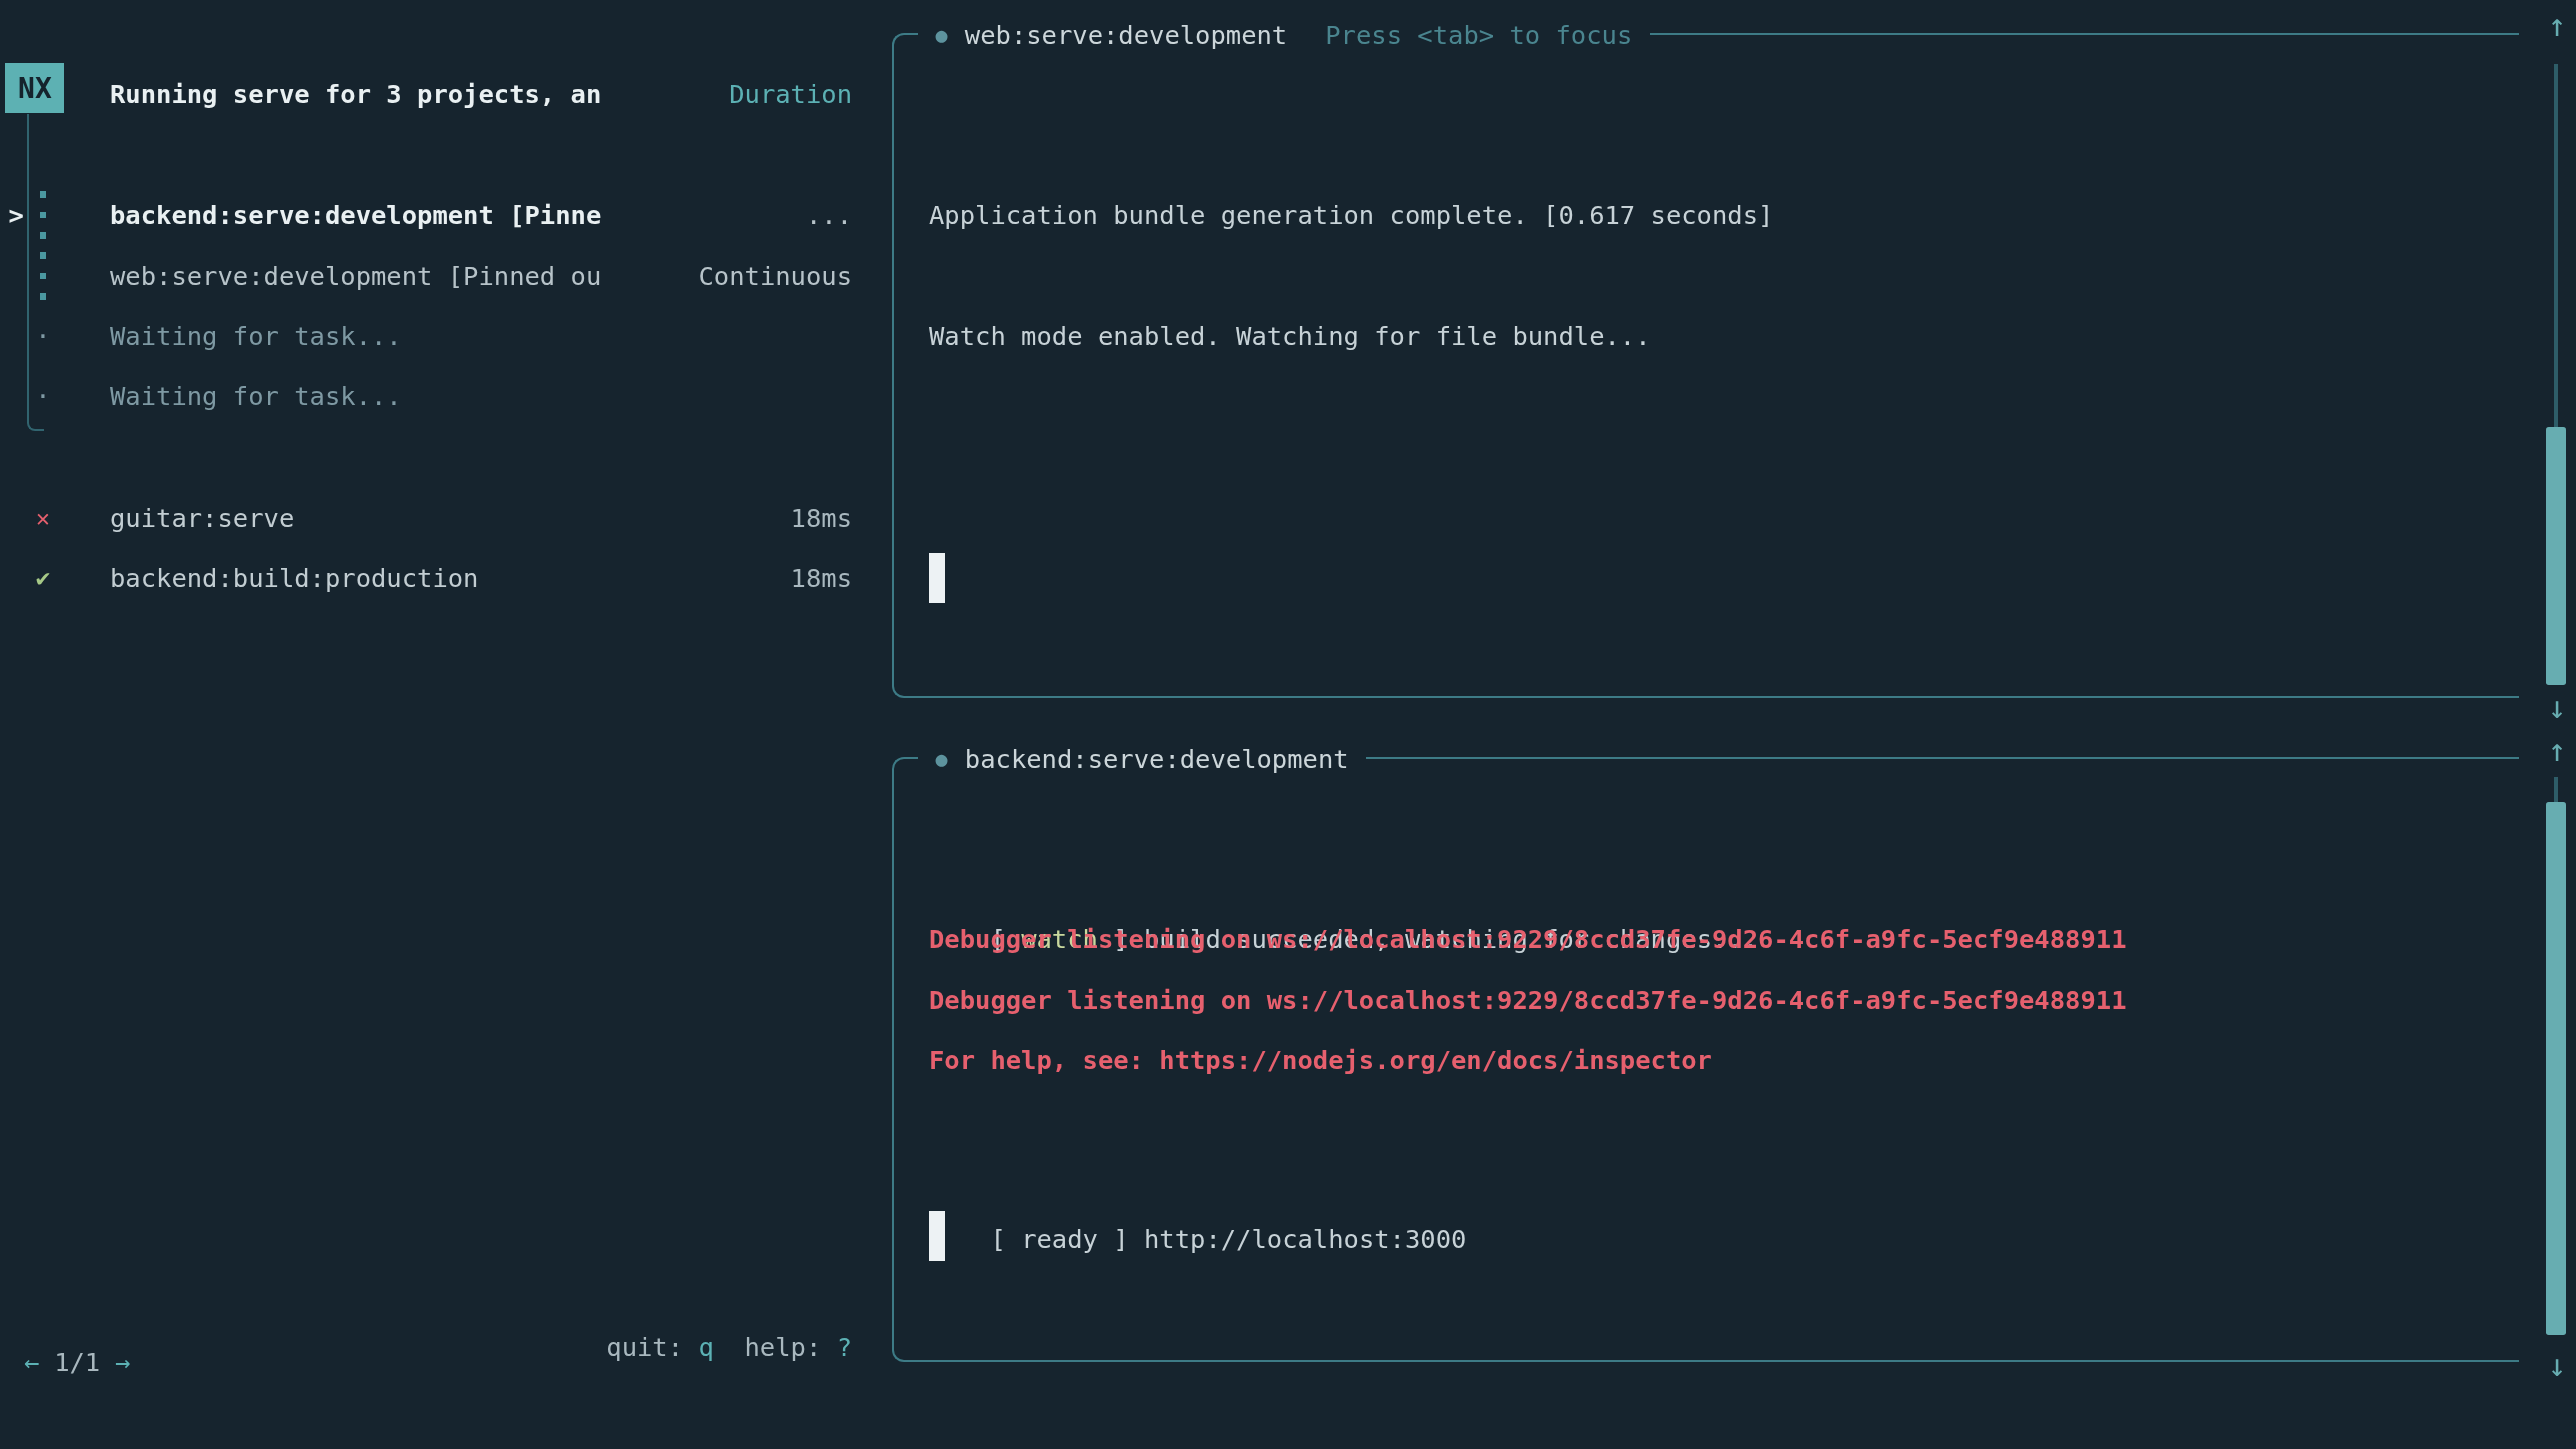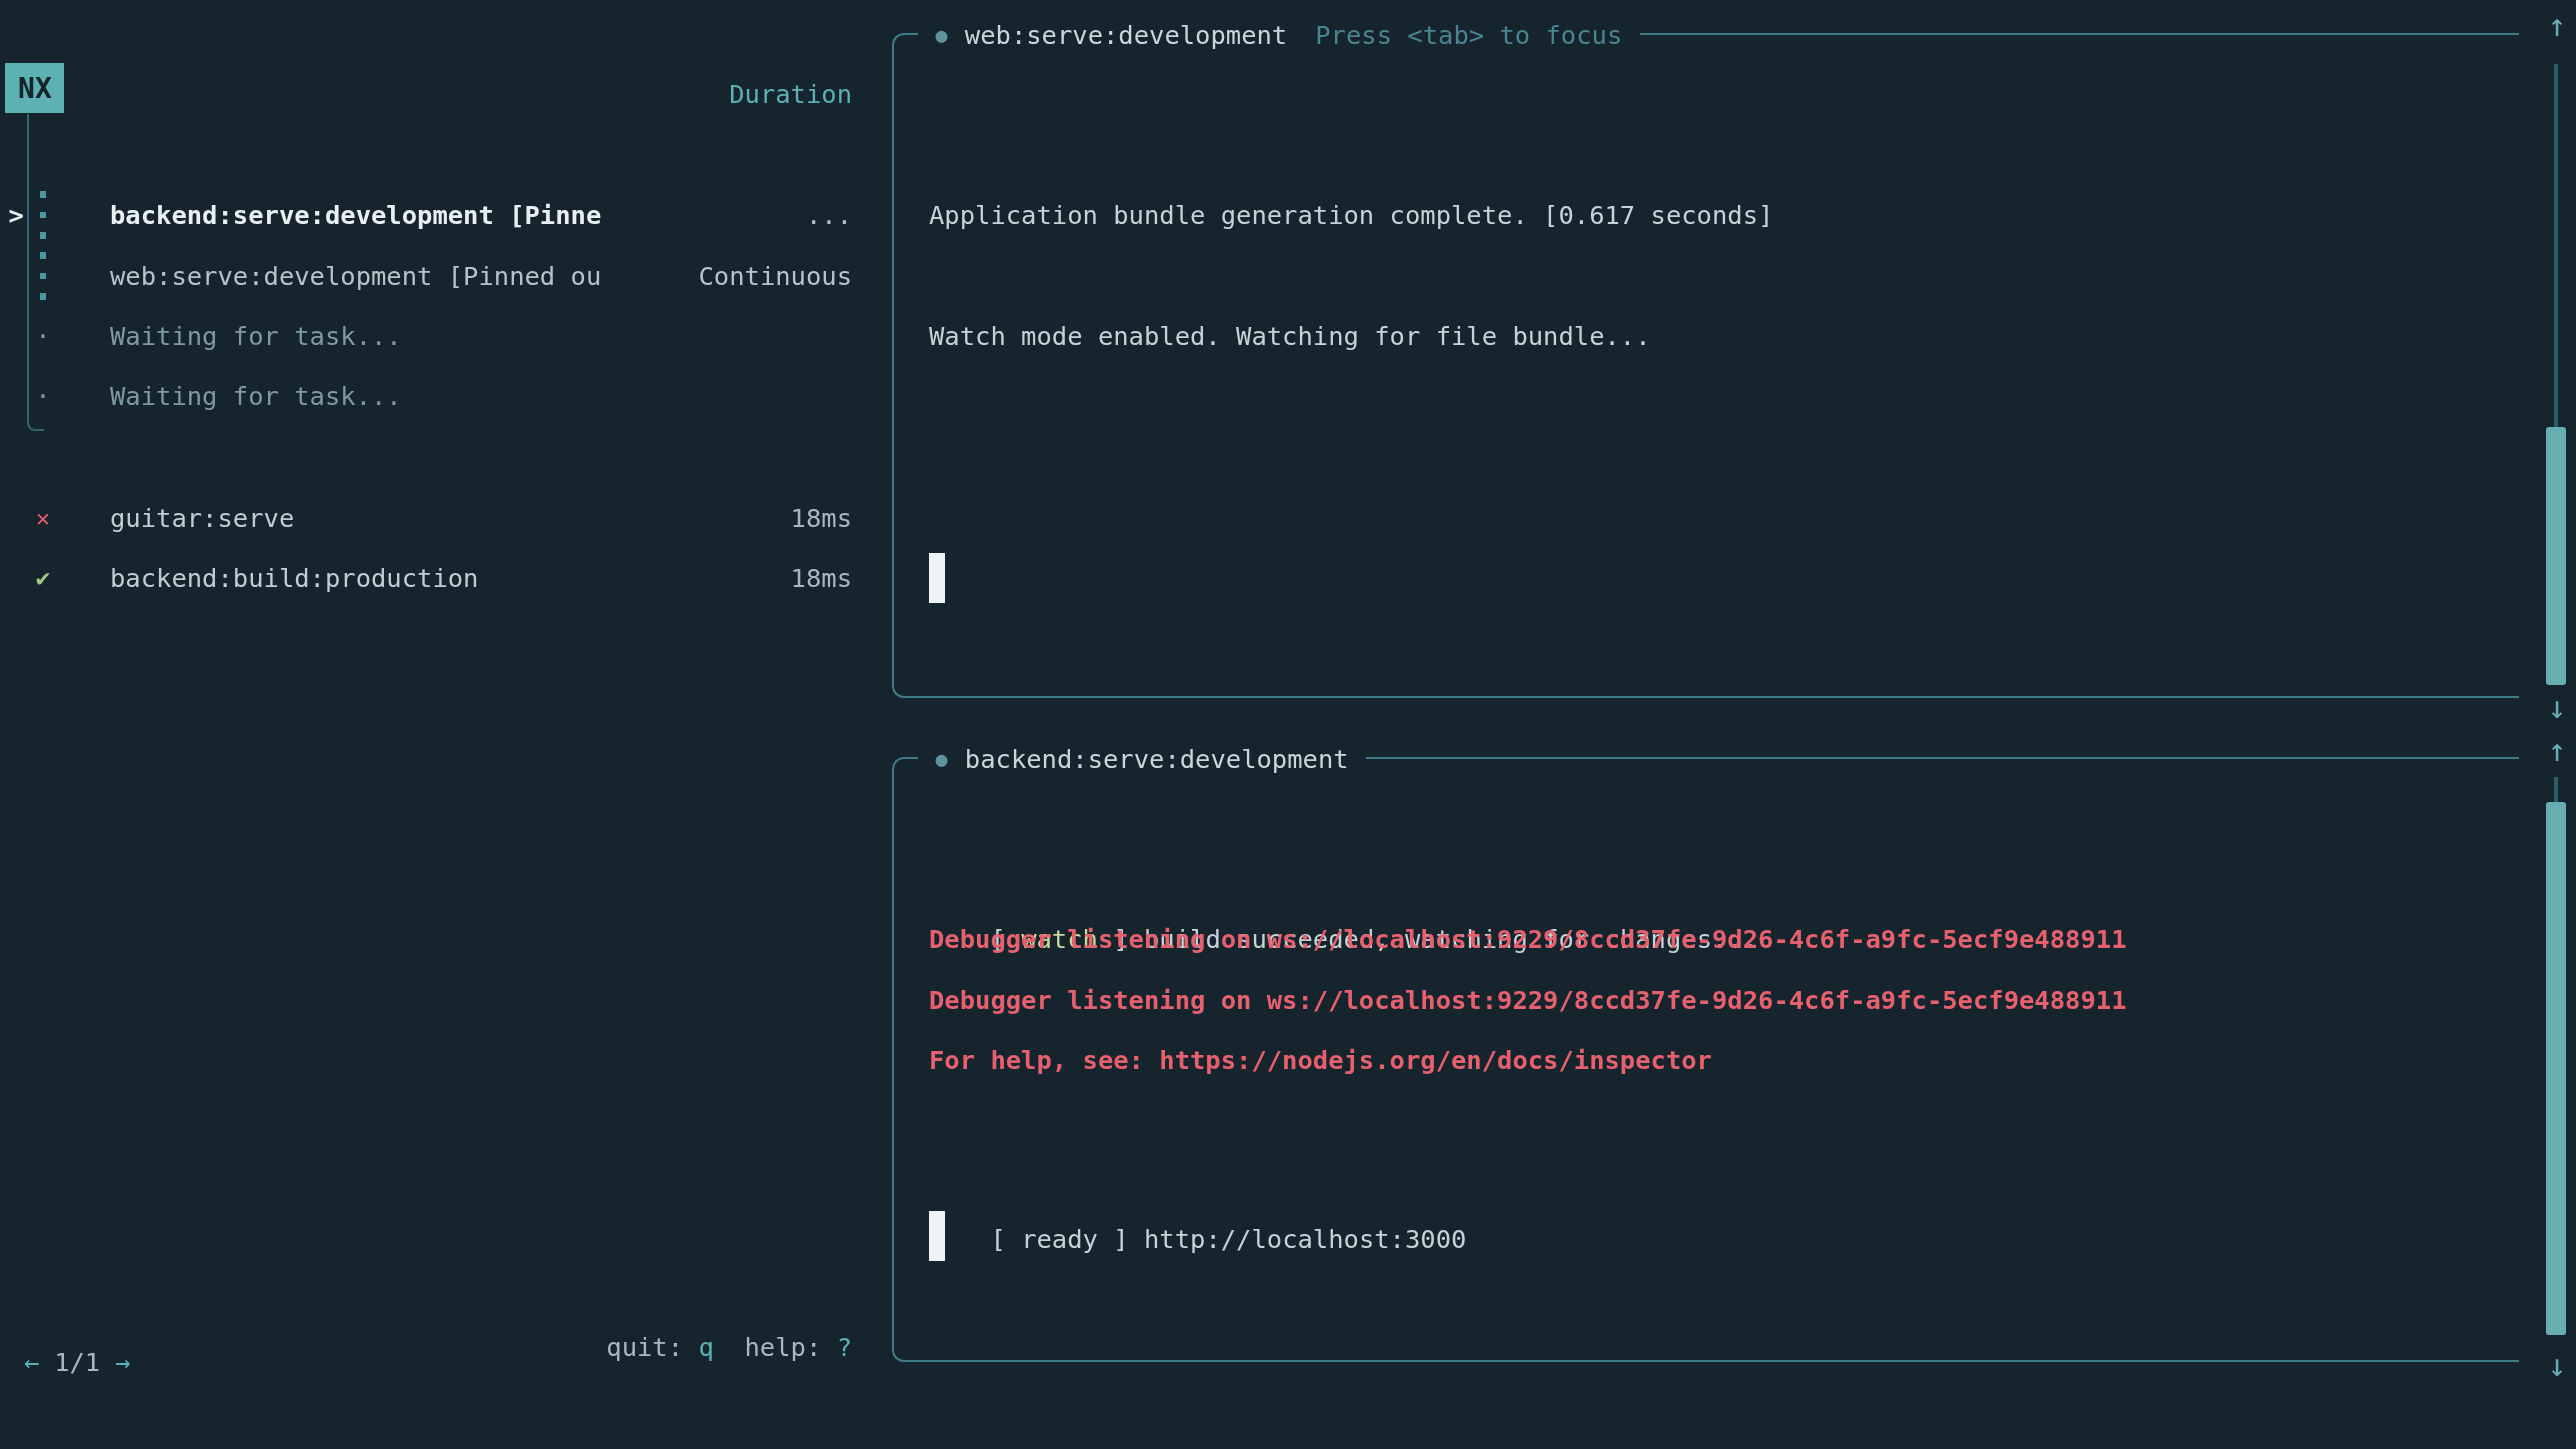--- a/index.html
+++ b/index.html
@@ -56,21 +56,21 @@
   
   .panel{position:absolute;left:892px;width:1627px;
     border:2px solid var(--border);border-right:none;
     border-radius:12px 0 0 12px}
   .panel-top{top:33px;height:665px}
   .panel-bottom{top:757px;height:605px}
   .panel-title{position:absolute;top:-19px;left:24px;height:38px;background:var(--bg);
     padding:0 17.4px;display:flex;align-items:center;white-space:pre}
   .p-dot{color:var(--dot);font-size:20px;margin-right:17.4px}
   .p-name{color:#ccd6da}
-  .p-hint{color:var(--teal-dim);margin-left:28px}
+  .p-hint{color:var(--teal-dim);margin-left:38px}
   .line{position:absolute;left:35px;height:60px;line-height:60px;white-space:pre}
   .b{font-weight:bold;color:var(--fg-bright)}
   .red{color:var(--red);font-weight:bold}
   .teal{color:var(--teal)}
   .olive{color:var(--olive)}
   .wtag{color:var(--watch-tag)}
   .cursor{position:absolute;left:35px;width:16px;height:50px;background:var(--cursor)}
 
   
   .s-arrow{position:absolute;left:2541px;width:32px;text-align:center;
@@ -78,20 +78,21 @@
   .s-track{position:absolute;left:2554px;width:4px;background:var(--scroll-track)}
   .s-thumb{position:absolute;left:2546px;width:20px;background:var(--scroll);border-radius:2.7px}
 </style>
 </head>
 <body>
 
 <aside class="sidebar">
   <div class="nx-logo">NX</div>
 
   <div class="sb-header">
+    <span class="sb-title">Running serve for 3 projects, an</span>
     <span class="sb-duration">Duration</span>
   </div>
 
   <div class="bracket"></div>
   <div class="caret">&gt;</div>
 
   <div class="t-row row-sel" style="top:185px">
     <span class="t-status">
       <span class="spin">
           <i></i>

